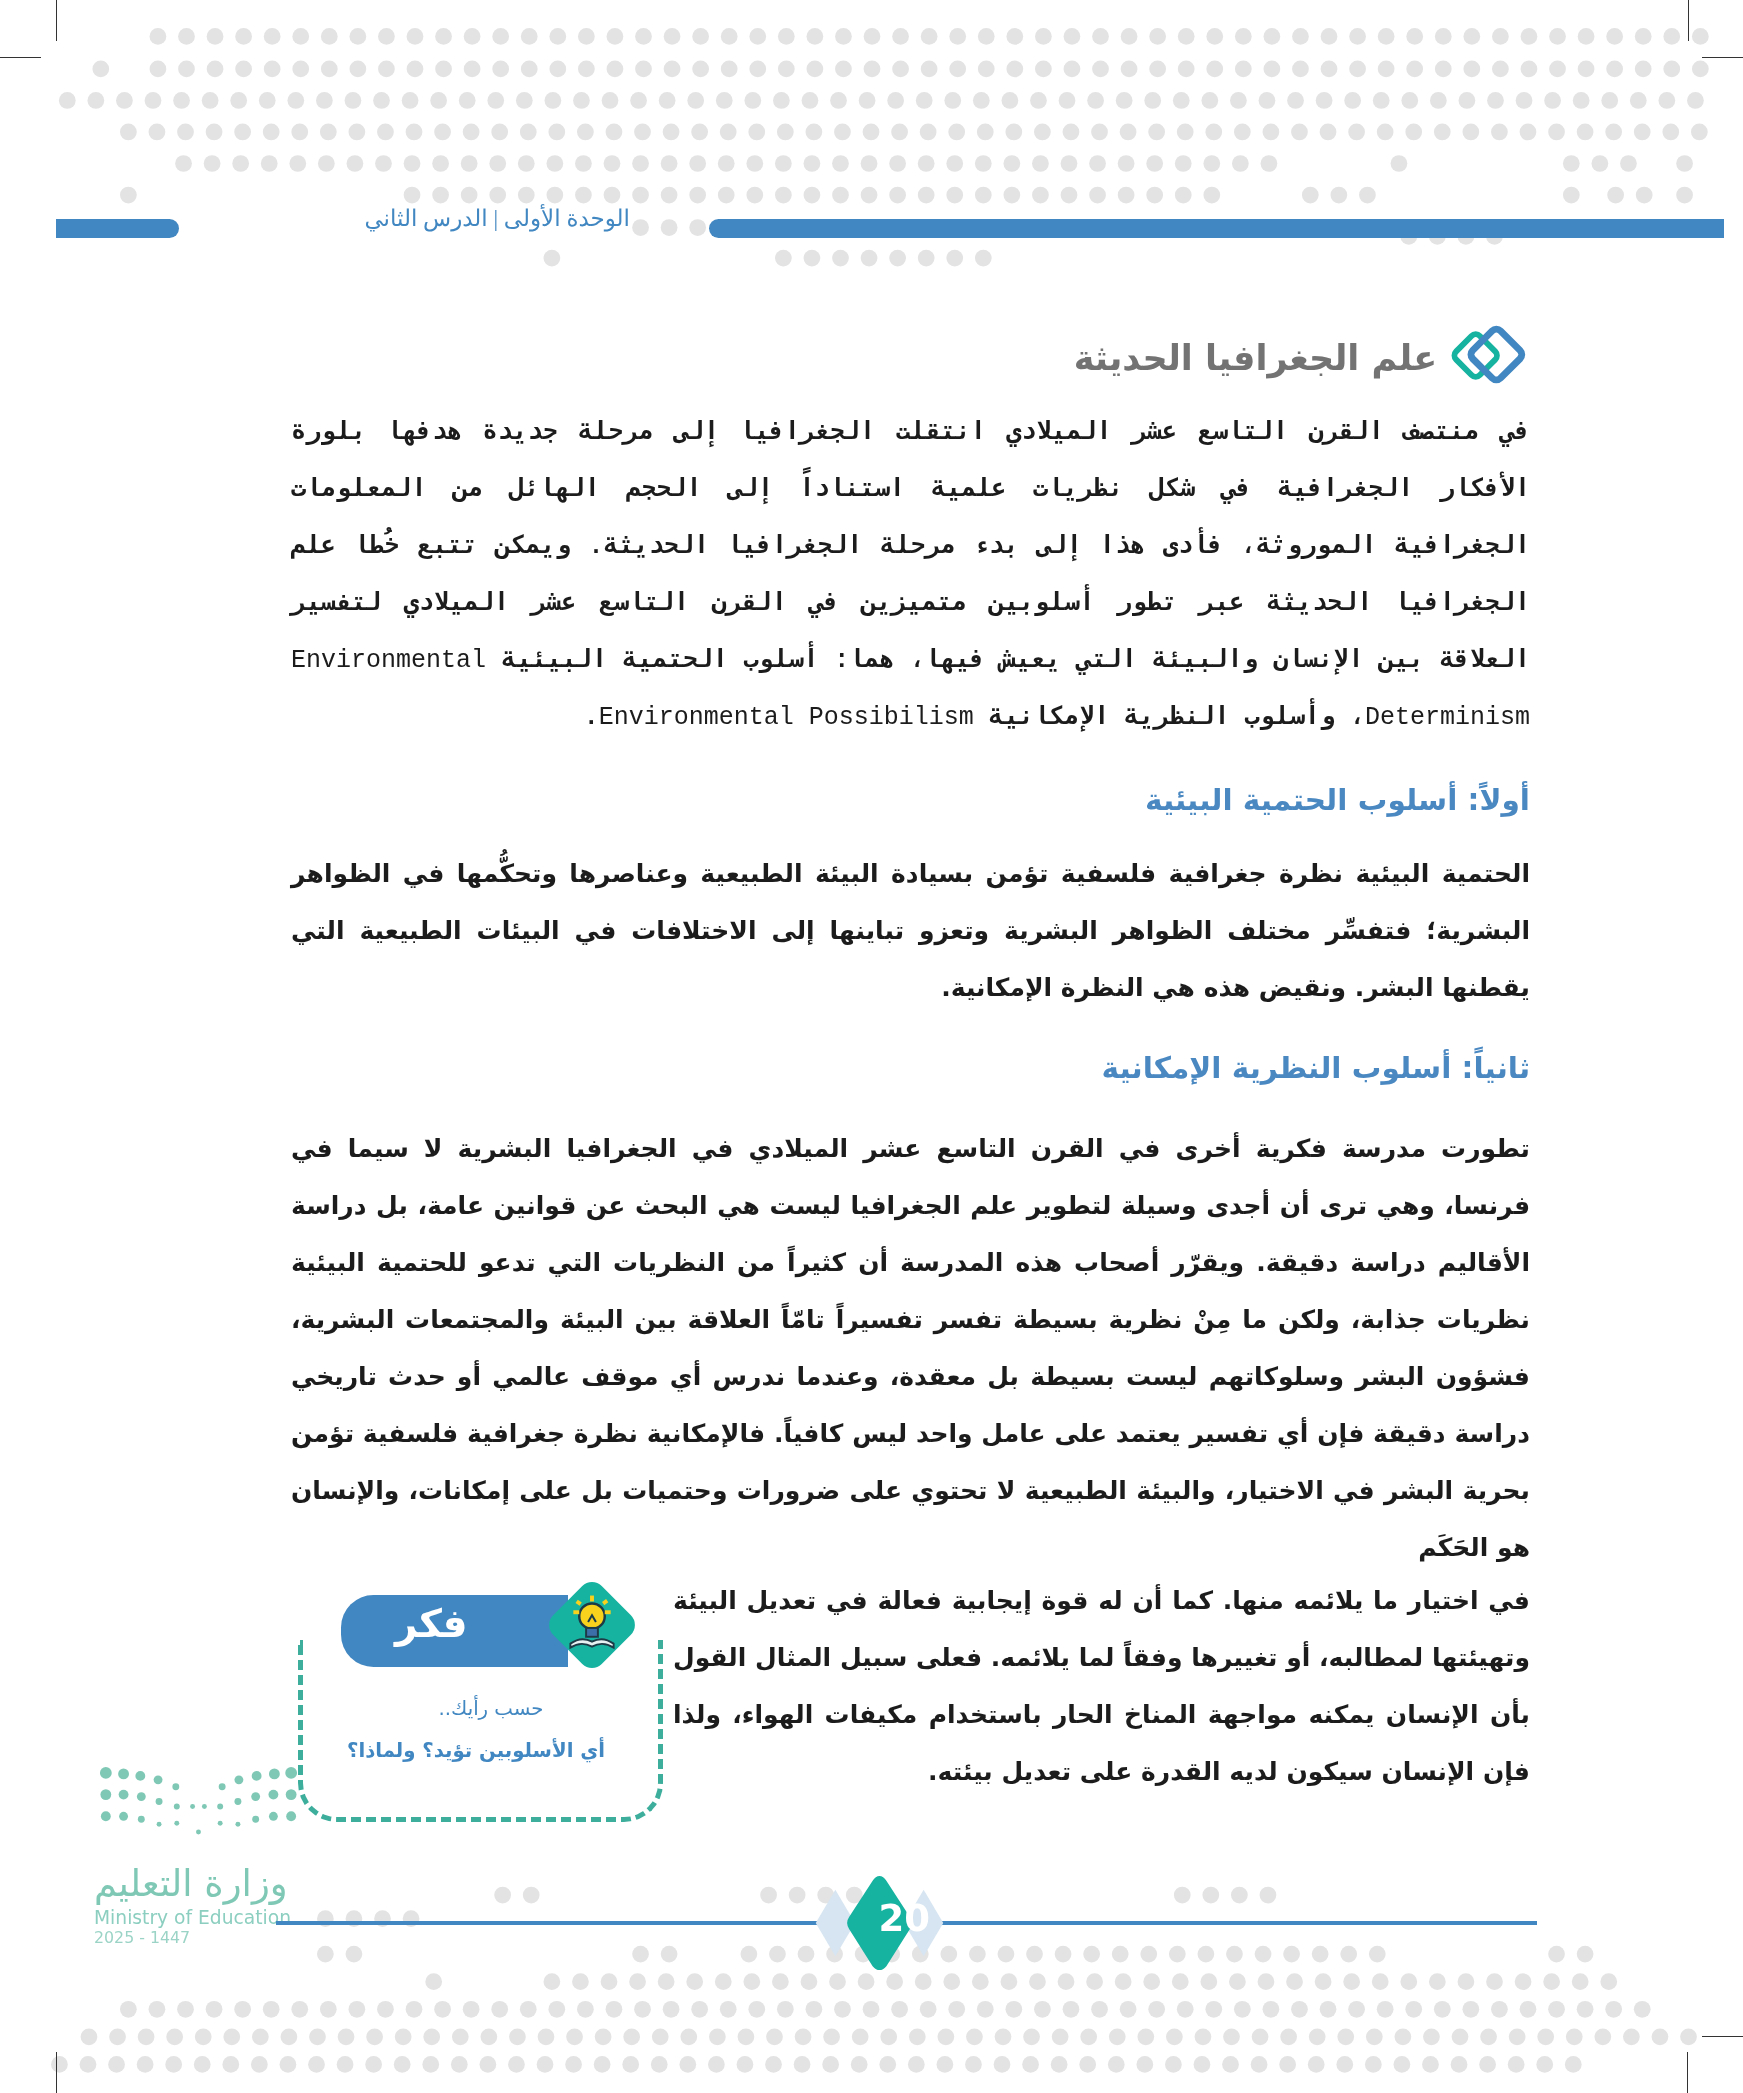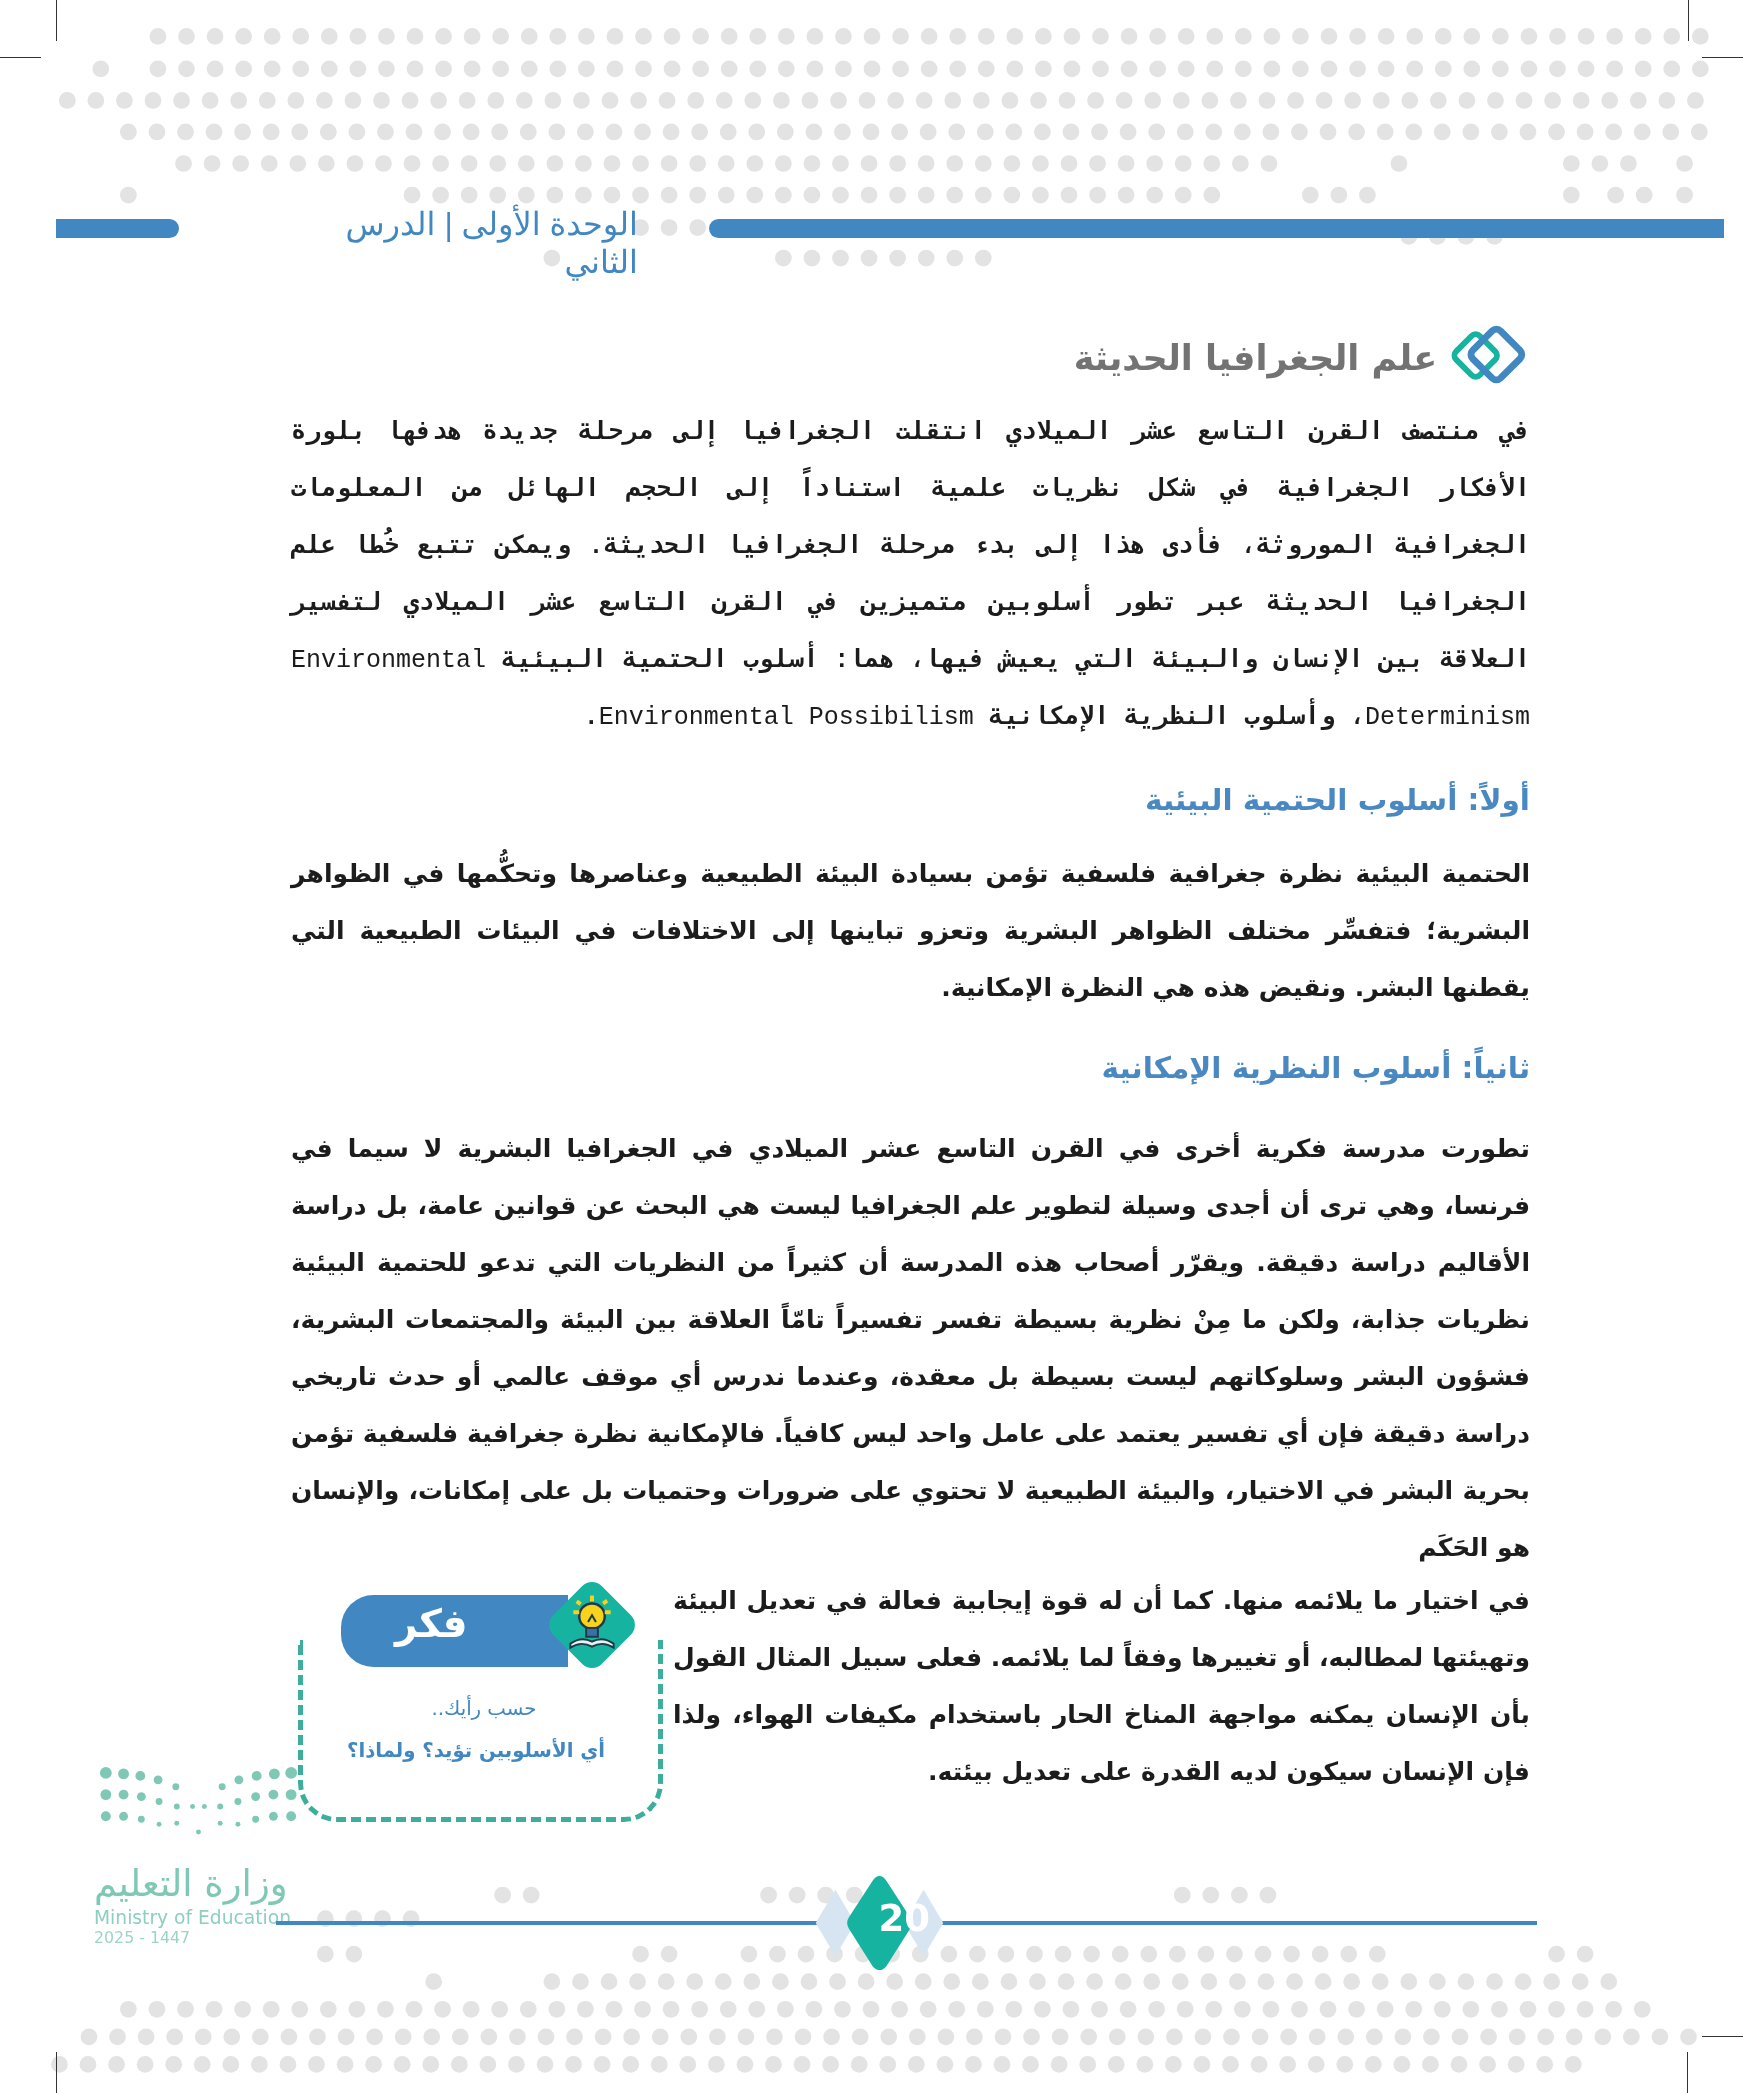--- a/index.html
+++ b/index.html
@@ -5,38 +5,38 @@
     html, body { margin: 0; padding: 0; background: #ffffff; }
     body { width: 1744px; height: 2093px; position: relative; overflow: hidden;
            font-family: "DejaVu Sans", sans-serif; color: #1a1a1a; }
     .dots { position: absolute; left: 0; top: 0; width: 1744px; height: 2093px; pointer-events: none; }
     .crop { position: absolute; background: #333; }
     
     .hdr-bar-left { position: absolute; left: 56px; top: 219px; width: 123px; height: 18.7px;
                     background: #4187c1; border-radius: 0 9.9px 9.9px 0; }
     .hdr-bar-right { position: absolute; left: 709px; top: 219px; width: 1015px; height: 18.7px;
                      background: #4187c1; border-radius: 9.9px 0 0 9.9px; }
-    .hdr-title { position: absolute; left: 264px; top: 205px; width: 374px; direction: rtl; text-align: right;
-                 font-size: 32px; color: #4187c1; font-family: Liberation Sans, sans-serif; }
+    .hdr-title { position: absolute; left: 256px; top: 205px; width: 374px; direction: rtl; text-align: right;
+                 font-size: 23px; color: #4187c1; font-family: Liberation Serif, serif; }
     .h1 { position: absolute; right: 214px; top: 325px; direction: rtl; display: flex; align-items: center; gap: 7.9px; }
     .h1 .t { font-size: 35px; font-weight: bold; color: #737373; }
     .h2 { position: absolute; right: 214px; direction: rtl; font-size: 29.6px; font-weight: bold; color: #4a88c2; }
     .para { position: absolute; right: 214px; direction: rtl; text-align: justify; text-align-last: right;
             font-size: 25px; line-height: 57px; font-weight: bold; color: #1c1c1c; }
     .para p { margin: 0; }
     .ltr { direction: ltr; unicode-bidi: embed; font-weight: normal; }
     
     .think { position: absolute; left: 292px; top: 1561px; width: 368px; height: 266px; }
     .think-frame { position: absolute; left: 5.9px; top: 79px; width: 355px; height: 177px;
                    border: 5.9px dashed #3eae9c; border-top: none; border-radius: 0 0 39px 39px; }
     .think-pill { position: absolute; left: 49px; top: 34px; width: 227px; height: 72px; background: #4187c1;
                   border-radius: 32.5px 0 0 32.5px; }
     .think-pill span { position: absolute; left: 54px; top: 5.9px; font-size: 39px; font-weight: bold; color: #fff; }
     .think-diamond { position: absolute; left: 246px; top: 9.9px; width: 108px; height: 108px; }
-    .think-q1 { position: absolute; left: 8px; width: 368px; top: 136px; text-align: center; direction: rtl;
+    .think-q1 { position: absolute; left: 15px; width: 368px; top: 136px; text-align: center; direction: rtl;
                 font-size: 19.7px; color: #4187c1; }
     .think-q2 { position: absolute; left: 0; width: 368px; top: 178px; text-align: center; direction: rtl;
                 font-size: 19.7px; color: #4187c1; font-weight: bold; }
     
     .foot-line { position: absolute; left: 276px; top: 1921px; width: 1261px; height: 3.9px; background: #4187c1; }
     .page-num { position: absolute; left: 827px; top: 1872px; width: 103px; height: 103px; }
     .moe { position: absolute; left: 94px; top: 1862px; direction: ltr; }
     .moe-ar { font-size: 37px; color: #7fc8b5; direction: rtl; text-align: left; letter-spacing: 2px; }
     .moe-en { font-size: 18.7px; color: #8ccfc0; margin-top: 2px; }
     .moe-yr { font-size: 15.8px; color: #9bd4c6; }

